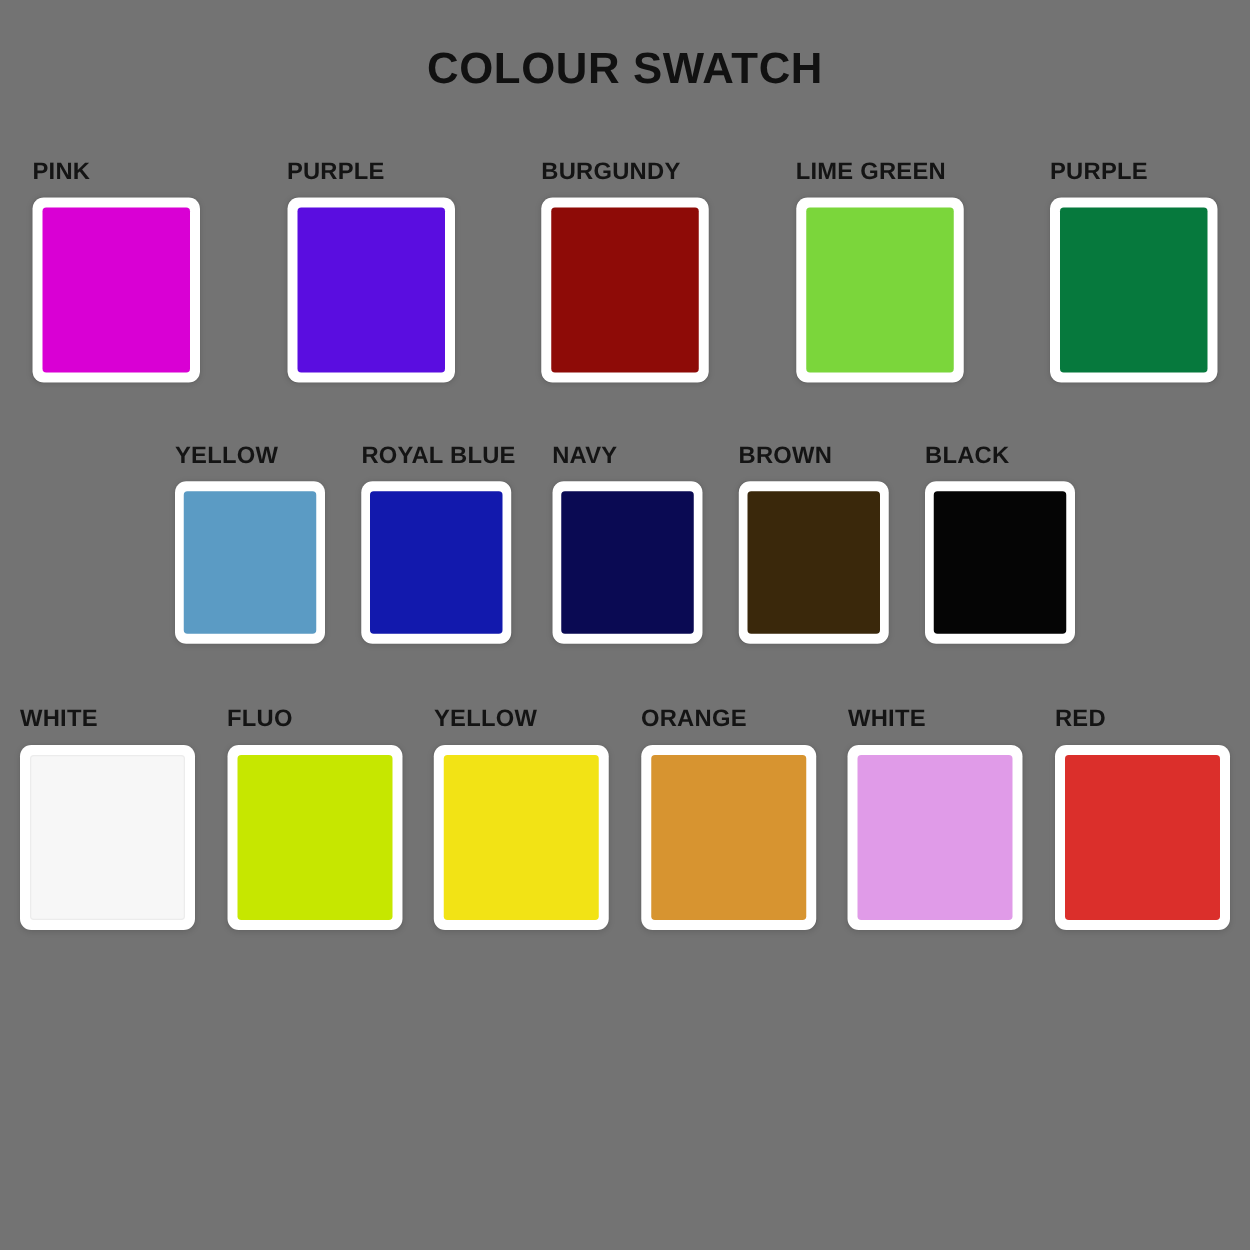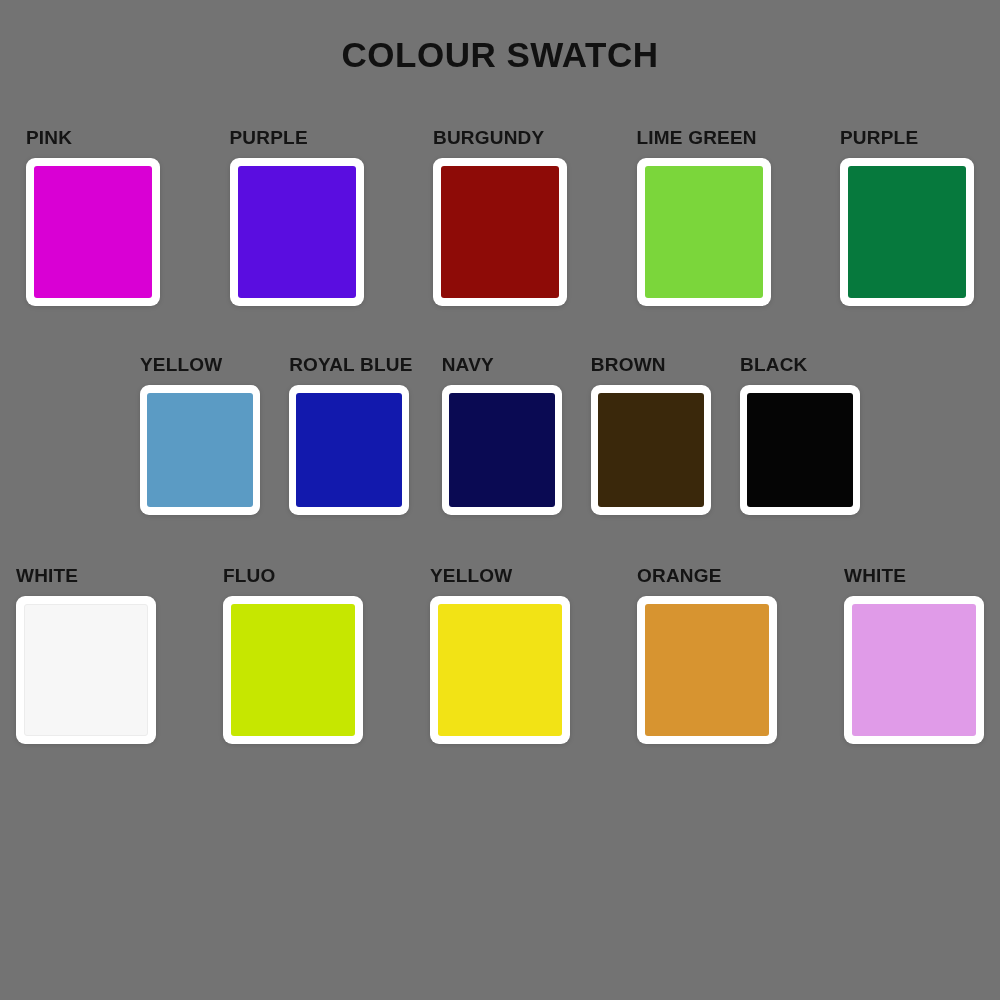--- a/index.html
+++ b/index.html
@@ -208,16 +208,22 @@
         <div class="swatch-card">
           <div class="swatch-chip" style="background-color: rgb(215, 148, 48);"></div>
         </div>
       </div>
       <div class="swatch-item">
         <div class="swatch-label">WHITE</div>
         <div class="swatch-card">
           <div class="swatch-chip" style="background-color: rgb(224, 155, 232);"></div>
         </div>
       </div>
+      <div class="swatch-item">
+        <div class="swatch-label">RED</div>
+        <div class="swatch-card">
+          <div class="swatch-chip" style="background-color: rgb(219, 47, 43);"></div>
+        </div>
+      </div>
     </div>
 
   </div>
 </div>
 
 </body></html>

